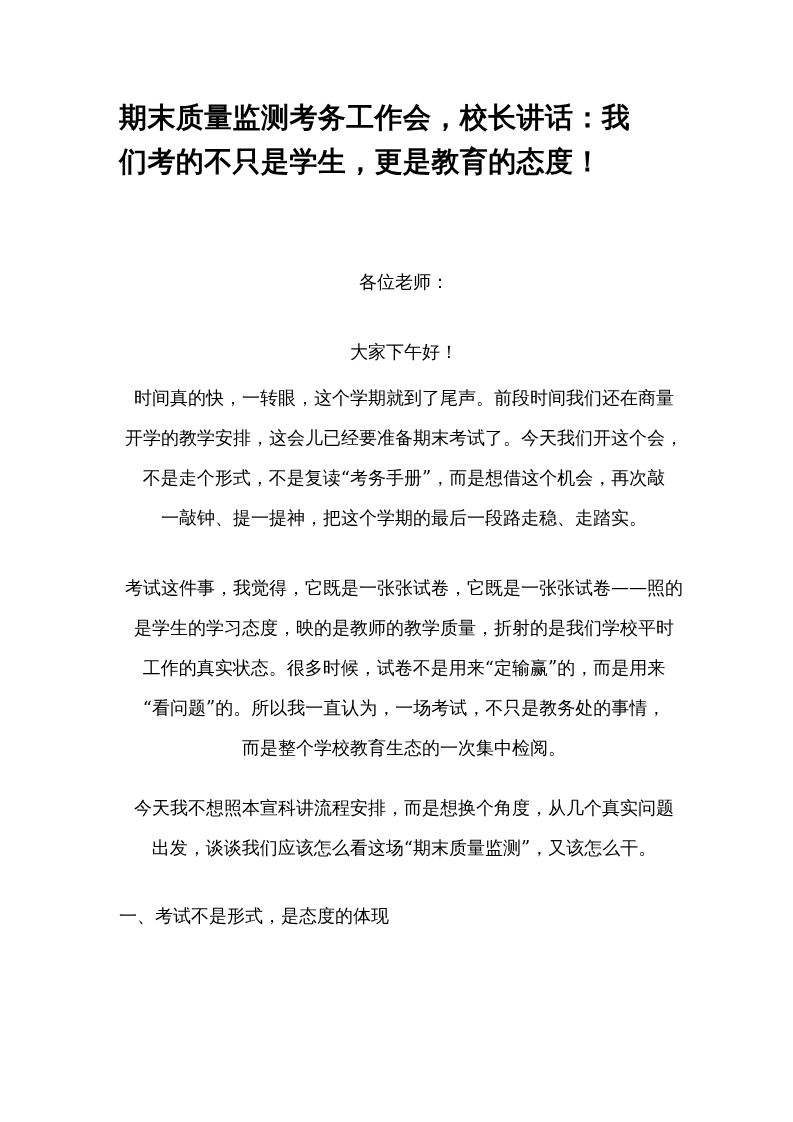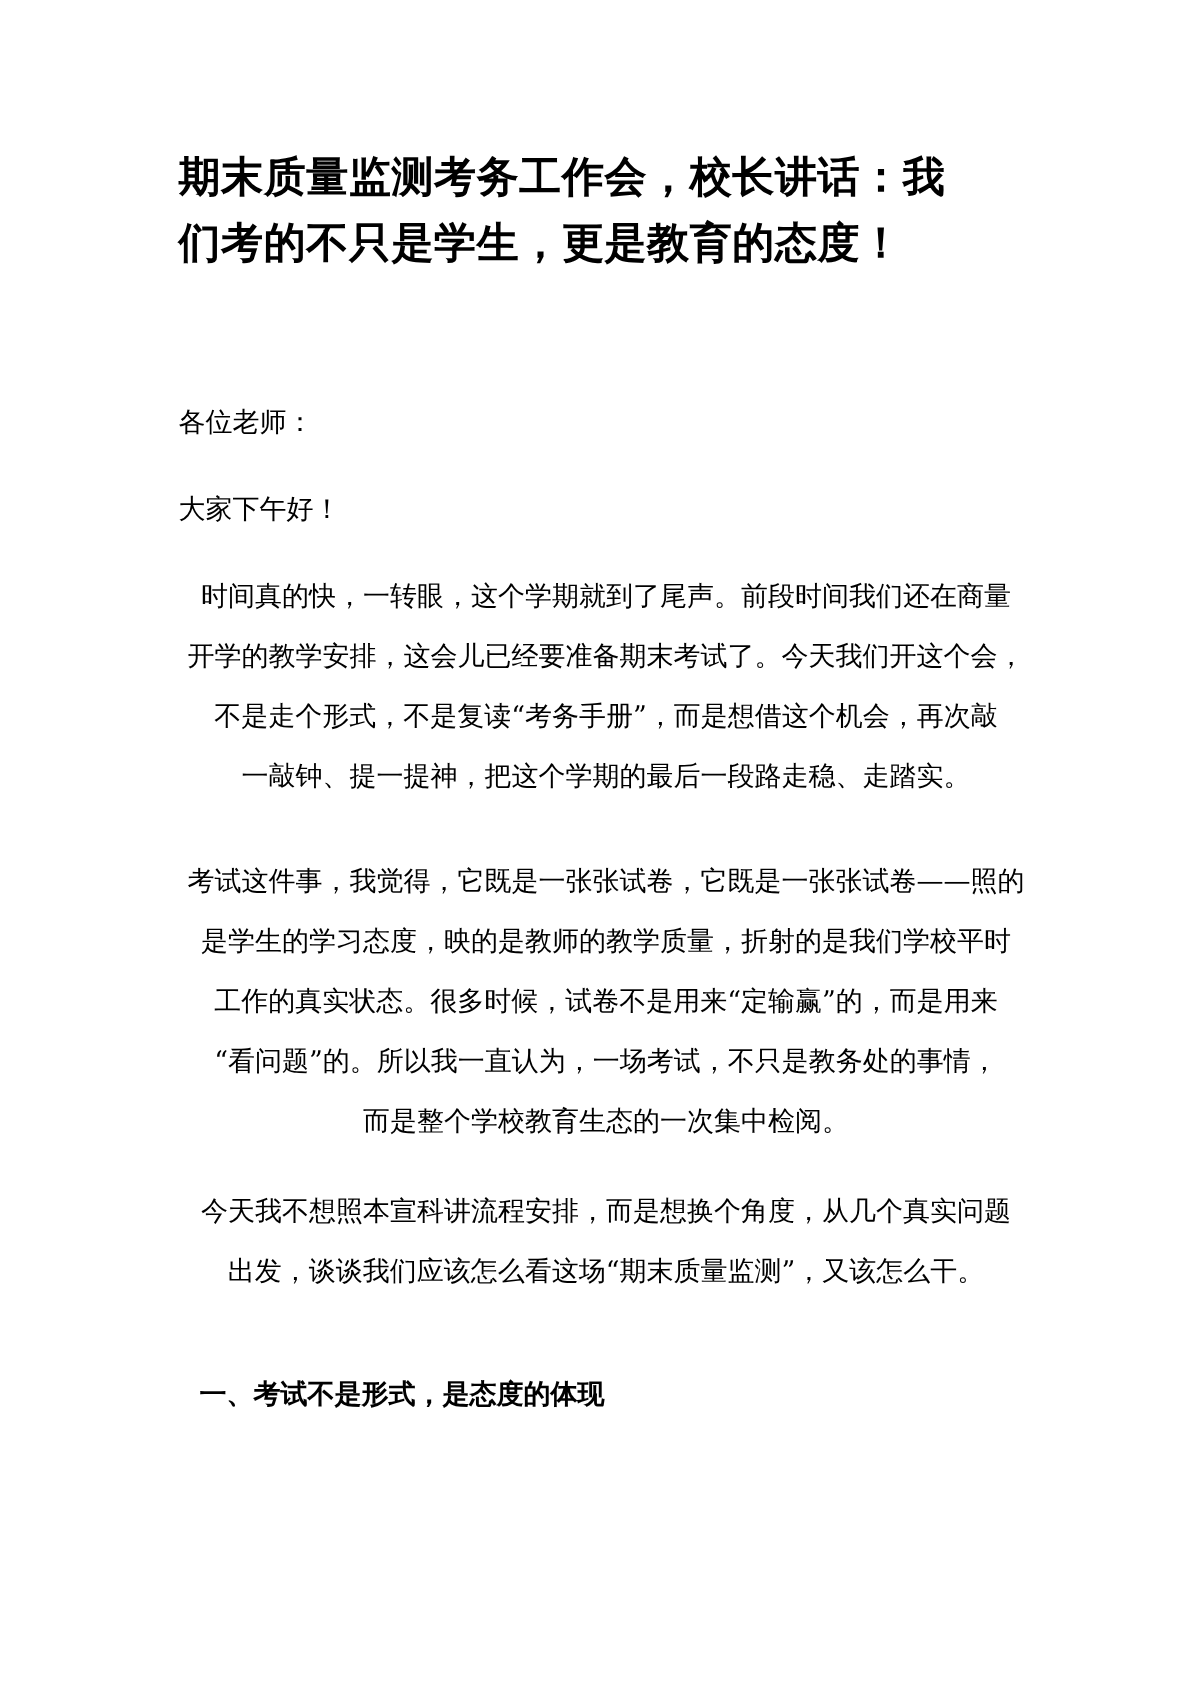--- a/index.html
+++ b/index.html
@@ -51,40 +51,40 @@
     .para .line {
       display: block;
       white-space: nowrap;
       text-align: center;
     }
     .section-heading {
       position: absolute;
       left: 119px;
       top: 896px;
       font-family: "DejaVu Sans", "Liberation Sans", sans-serif;
-      font-weight: bold;
+      font-weight: normal;
       font-size: 18px;
       line-height: 40px;
-      margin: 14px;
+      margin: 0;
       white-space: nowrap;
     }
   </style>
 </head>
 <body>
 
 <div class="page">
 
   <h1 class="title">
     <span class="line">期末质量监测考务工作会，校长讲话：我</span>
     <span class="line">们考的不只是学生，更是教育的态度！</span>
   </h1>
 
-  <p class="para" style="top:262px;">各位老师：</p>
+  <p class="para" style="top:262px;text-align:center;">各位老师：</p>
 
-  <p class="para" style="top:320px;">大家下午好！</p>
+  <p class="para" style="top:332px;text-align:center;">大家下午好！</p>
 
   <p class="para" style="top:378px;">
     <span class="line">时间真的快，一转眼，这个学期就到了尾声。前段时间我们还在商量</span>
     <span class="line">开学的教学安排，这会儿已经要准备期末考试了。今天我们开这个会，</span>
     <span class="line">不是走个形式，不是复读“考务手册”，而是想借这个机会，再次敲</span>
     <span class="line">一敲钟、提一提神，把这个学期的最后一段路走稳、走踏实。</span>
   </p>
 
   <p class="para" style="top:568px;">
     <span class="line">考试这件事，我觉得，它既是一张张试卷，它既是一张张试卷——照的</span>

